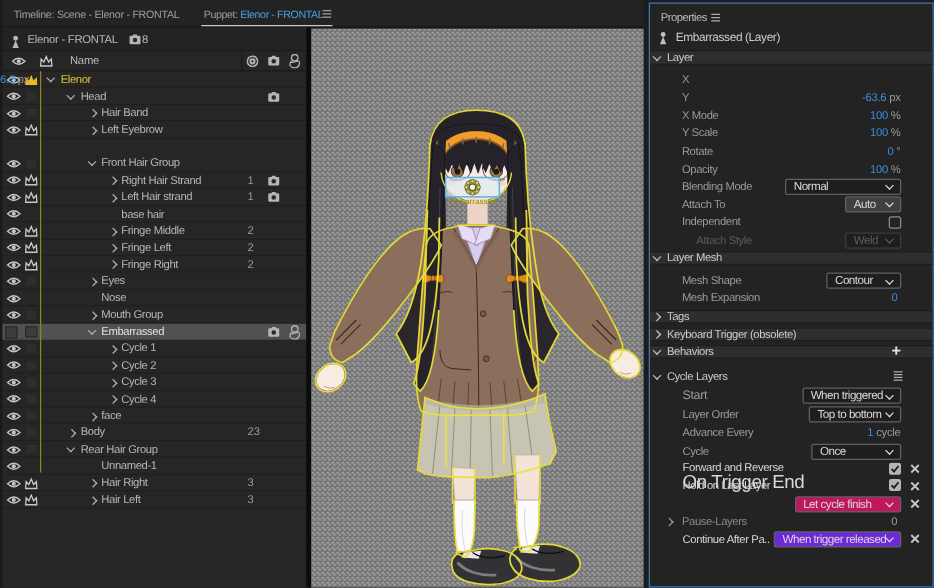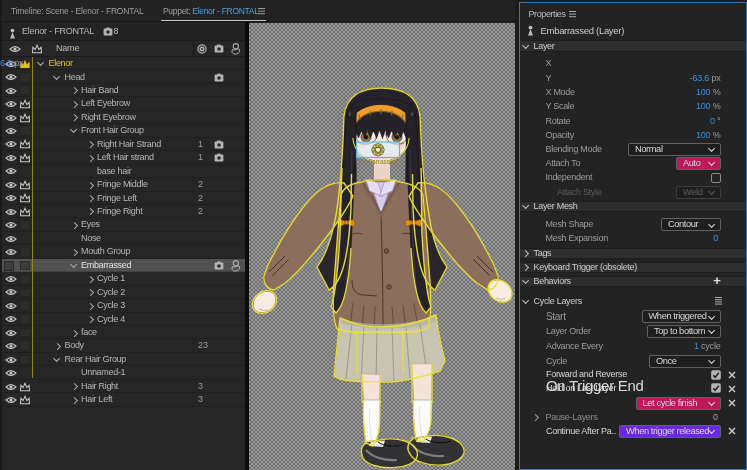--- a/index.html
+++ b/index.html
@@ -84,31 +84,20 @@
     <div style="position:absolute;left:0px;top:97.3px;width:245px;height:13.45px;border-bottom:1px solid rgba(0,0,0,0.17);box-sizing:border-box">
       <svg style="position:absolute;left:4.5px;top:2.7249999999999996px" width="12" height="8" viewBox="0 0 12 8">
         <path d="M1,4 Q6,-0.7 11,4 Q6,8.7 1,4 Z" fill="none" stroke="#c6c6c6" stroke-width="1.05"></path>
         <circle cx="6" cy="4" r="1.6" fill="#c6c6c6"></circle>
       </svg>
       <svg style="position:absolute;left:19px;top:1.7249999999999996px" width="12" height="10" viewBox="0 0 12 10">
         <path d="M1.5,8.8 L1.9,3.2 L4.1,5.6 L6,1.2 L7.9,5.6 L10.1,3.2 L10.5,8.8 Z M2.2,8.8 L9.8,8.8" fill="none" stroke="#c6c6c6" stroke-width="1.05"></path>
       </svg>
       <div style="position:absolute;left:71.5px;top:4.5249999999999995px;width:4.2px;height:4.2px;border:solid #adadad;border-width:0 1.3px 1.3px 0;transform:rotate(-45deg)"></div>
       <div style="position:absolute;left:81.0px;top:0;height:13.45px;line-height:13.45px;color:#b6b6b6;font-size:9px;letter-spacing:-0.3px;white-space:nowrap">Left Eyebrow</div>
-    </div>
-    <div style="position:absolute;left:0px;top:110.8px;width:245px;height:13.45px;border-bottom:1px solid rgba(0,0,0,0.17);box-sizing:border-box">
-      <svg style="position:absolute;left:4.5px;top:2.7249999999999996px" width="12" height="8" viewBox="0 0 12 8">
-        <path d="M1,4 Q6,-0.7 11,4 Q6,8.7 1,4 Z" fill="none" stroke="#c6c6c6" stroke-width="1.05"></path>
-        <circle cx="6" cy="4" r="1.6" fill="#c6c6c6"></circle>
-      </svg>
-      <svg style="position:absolute;left:19px;top:1.7249999999999996px" width="12" height="10" viewBox="0 0 12 10">
-        <path d="M1.5,8.8 L1.9,3.2 L4.1,5.6 L6,1.2 L7.9,5.6 L10.1,3.2 L10.5,8.8 Z M2.2,8.8 L9.8,8.8" fill="none" stroke="#c6c6c6" stroke-width="1.05"></path>
-      </svg>
-      <div style="position:absolute;left:71.5px;top:4.5249999999999995px;width:4.2px;height:4.2px;border:solid #adadad;border-width:0 1.3px 1.3px 0;transform:rotate(-45deg)"></div>
-      <div style="position:absolute;left:81.0px;top:0;height:13.45px;line-height:13.45px;color:#b6b6b6;font-size:9px;letter-spacing:-0.3px;white-space:nowrap">Right Eyebrow</div>
     </div>
     <div style="position:absolute;left:0px;top:124.2px;width:245px;height:13.45px;border-bottom:1px solid rgba(0,0,0,0.17);box-sizing:border-box">
       <svg style="position:absolute;left:4.5px;top:2.7249999999999996px" width="12" height="8" viewBox="0 0 12 8">
         <path d="M1,4 Q6,-0.7 11,4 Q6,8.7 1,4 Z" fill="none" stroke="#c6c6c6" stroke-width="1.05"></path>
         <circle cx="6" cy="4" r="1.6" fill="#c6c6c6"></circle>
       </svg>
       <div style="position:absolute;left:20px;top:1.9249999999999998px;width:9.5px;height:9.5px;background:#2d2d2d;border:1px solid #242424;box-sizing:border-box"></div>
       <div style="position:absolute;left:70.5px;top:3.2249999999999996px;width:4.2px;height:4.2px;border:solid #adadad;border-width:0 1.3px 1.3px 0;transform:rotate(45deg)"></div>
       <div style="position:absolute;left:81.0px;top:0;height:13.45px;line-height:13.45px;color:#b6b6b6;font-size:9px;letter-spacing:-0.3px;white-space:nowrap">Front Hair Group</div>
     </div>
@@ -485,21 +474,21 @@
     <div style="position:absolute;left:545.5px;top:100.2px;height:13px;line-height:13px;color:#9b9b9b;font-size:9px;letter-spacing:-0.3px;white-space:nowrap">Y Scale</div>
     <div style="position:absolute;left:0px;top:100.2px;width:720.5px;height:13px;line-height:13px;font-size:9px;letter-spacing:-0.2px;text-align:right;white-space:nowrap"><span style="color:#3d8ede">100</span><span style="color:#9b9b9b"> %</span></div>
     <div style="position:absolute;left:545.5px;top:114.5px;height:13px;line-height:13px;color:#9b9b9b;font-size:9px;letter-spacing:-0.3px;white-space:nowrap">Rotate</div>
     <div style="position:absolute;left:0px;top:114.5px;width:720.5px;height:13px;line-height:13px;font-size:9px;letter-spacing:-0.2px;text-align:right;white-space:nowrap"><span style="color:#3d8ede">0</span><span style="color:#9b9b9b"> °</span></div>
     <div style="position:absolute;left:545.5px;top:128.8px;height:13px;line-height:13px;color:#9b9b9b;font-size:9px;letter-spacing:-0.3px;white-space:nowrap">Opacity</div>
     <div style="position:absolute;left:0px;top:128.8px;width:720.5px;height:13px;line-height:13px;font-size:9px;letter-spacing:-0.2px;text-align:right;white-space:nowrap"><span style="color:#3d8ede">100</span><span style="color:#9b9b9b"> %</span></div>
     <div style="position:absolute;left:545.5px;top:142.5px;height:13px;line-height:13px;color:#9b9b9b;font-size:9px;letter-spacing:-0.3px;white-space:nowrap">Blending Mode</div>
     <div style="position:absolute;left:628px;top:142.5px;width:92.5px;height:13px;background:#1e1e1e;border:1px solid #616161;border-radius:2px;box-sizing:border-box;color:#d9d9d9;font-size:9.3px;letter-spacing:-0.4px;line-height:11px;padding-left:6px;white-space:nowrap">Normal</div>
     <div style="position:absolute;left:708.5px;top:145.8px;width:4.2px;height:4.2px;border:solid #d9d9d9;border-width:0 1.3px 1.3px 0;transform:rotate(45deg)"></div>
     <div style="position:absolute;left:545.5px;top:156.9px;height:13px;line-height:13px;color:#9b9b9b;font-size:9px;letter-spacing:-0.3px;white-space:nowrap">Attach To</div>
-    <div style="position:absolute;left:676px;top:156.9px;width:44.5px;height:13px;background:#be185d;border:1px solid #616161;border-radius:2px;box-sizing:border-box;color:#d9d9d9;font-size:9.3px;letter-spacing:-0.4px;line-height:11px;padding-left:6px;white-space:nowrap">Auto</div>
+    <div style="position:absolute;left:676px;top:156.9px;width:44.5px;height:13px;background:#404040;border:1px solid #616161;border-radius:2px;box-sizing:border-box;color:#d9d9d9;font-size:9.3px;letter-spacing:-0.4px;line-height:11px;padding-left:6px;white-space:nowrap">Auto</div>
     <div style="position:absolute;left:708.5px;top:160.20000000000002px;width:4.2px;height:4.2px;border:solid #d9d9d9;border-width:0 1.3px 1.3px 0;transform:rotate(45deg)"></div>
     <div style="position:absolute;left:545.5px;top:171.2px;height:13px;line-height:13px;color:#9b9b9b;font-size:9px;letter-spacing:-0.3px;white-space:nowrap">Independent</div>
     <div style="position:absolute;left:711px;top:172.7px;width:10px;height:10px;background:#242424;border:1px solid #8a8a8a;border-radius:2px;box-sizing:border-box"></div>
     <div style="position:absolute;left:557px;top:185.5px;height:13px;line-height:13px;color:#5b5b5b;font-size:9px;letter-spacing:-0.3px;white-space:nowrap">Attach Style</div>
     <div style="position:absolute;left:676px;top:185.5px;width:44.5px;height:13px;background:#1e1e1e;border:1px solid #3c3c3c;border-radius:2px;box-sizing:border-box;color:#5b5b5b;font-size:9.3px;letter-spacing:-0.4px;line-height:11px;padding-left:6px;white-space:nowrap">Weld</div>
     <div style="position:absolute;left:708.5px;top:188.8px;width:4.2px;height:4.2px;border:solid #5b5b5b;border-width:0 1.3px 1.3px 0;transform:rotate(45deg)"></div>
     <div style="position:absolute;left:520px;top:200.5px;width:226px;height:11.0px;background:#2e2e2e;border-top:1px solid #1d1d1d;border-bottom:1px solid #1d1d1d;box-sizing:border-box"></div>
     <div style="position:absolute;left:522.5px;top:202.8px;width:4.2px;height:4.2px;border:solid #bdbdbd;border-width:0 1.3px 1.3px 0;transform:rotate(45deg)"></div>
     <div style="position:absolute;left:533.5px;top:200.0px;height:12px;line-height:12px;color:#cdcdcd;font-size:9px;letter-spacing:-0.3px;white-space:nowrap">Layer Mesh</div>
     <div style="position:absolute;left:545.5px;top:218.2px;height:13px;line-height:13px;color:#9b9b9b;font-size:9px;letter-spacing:-0.3px;white-space:nowrap">Mesh Shape</div>

